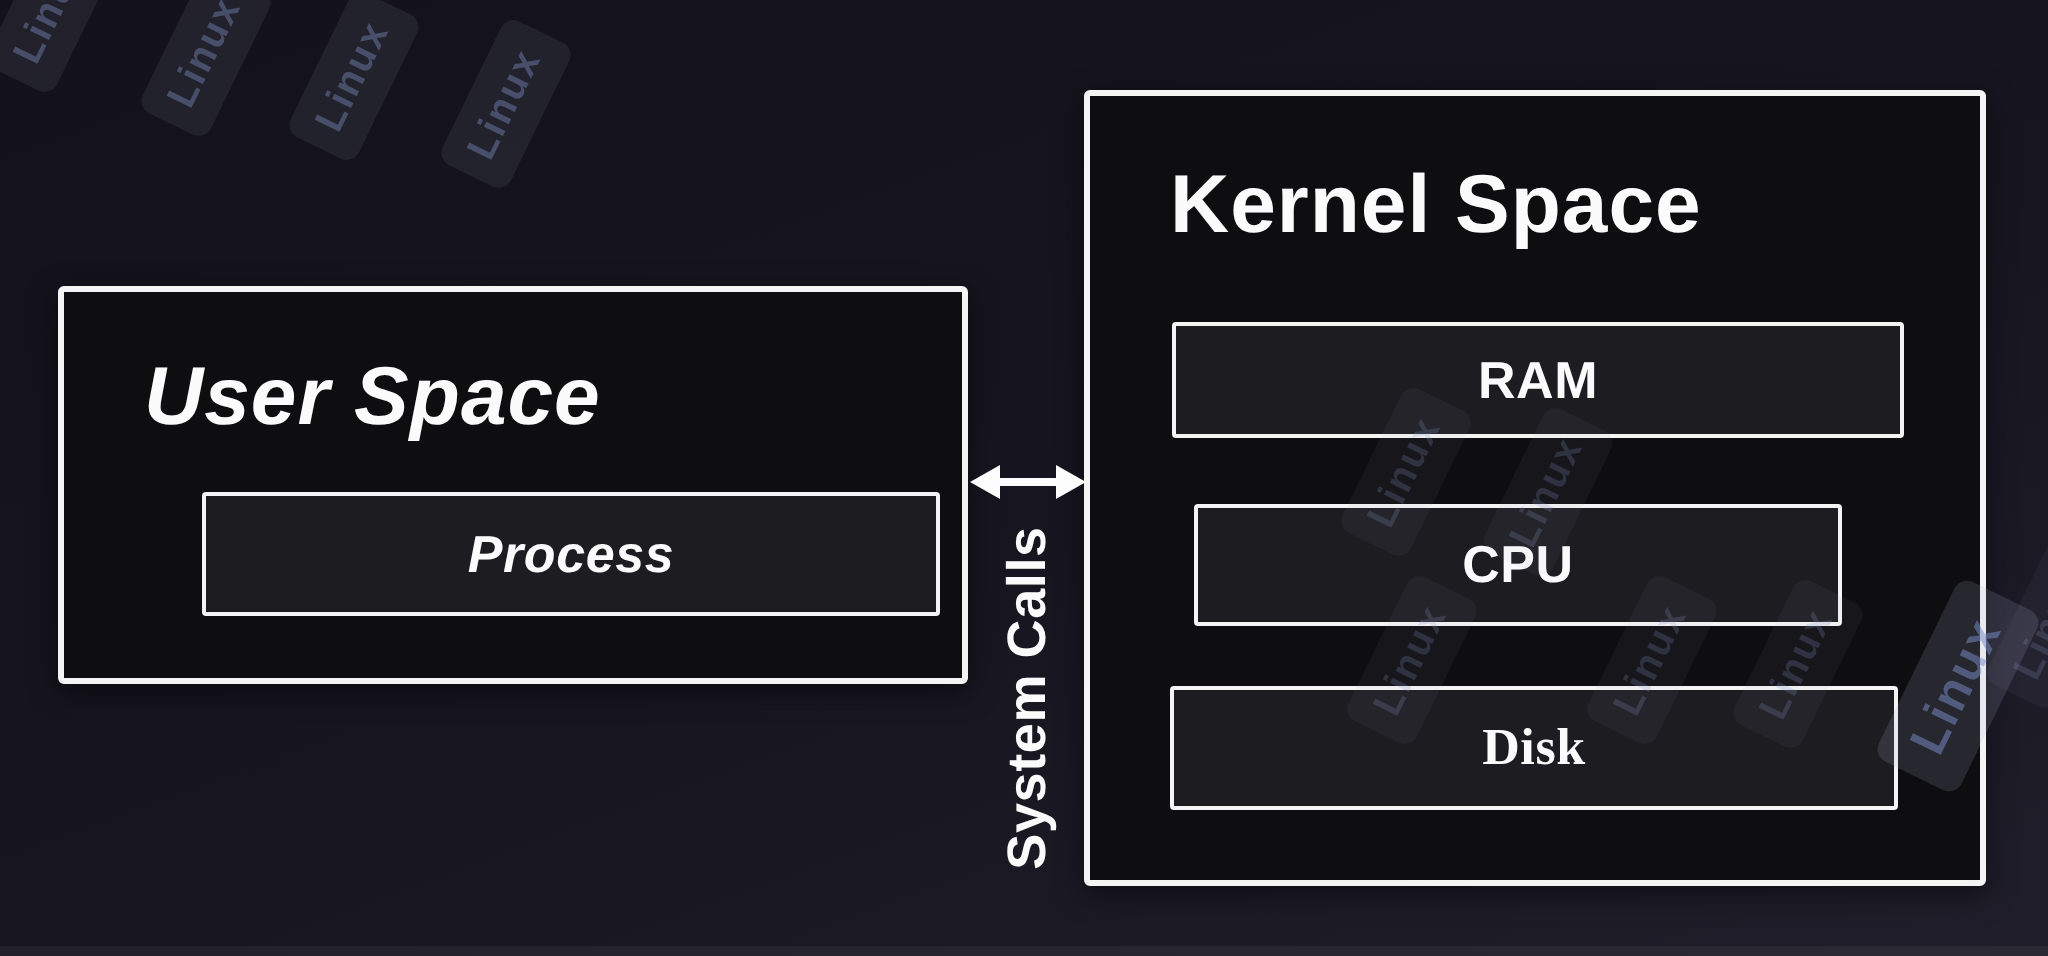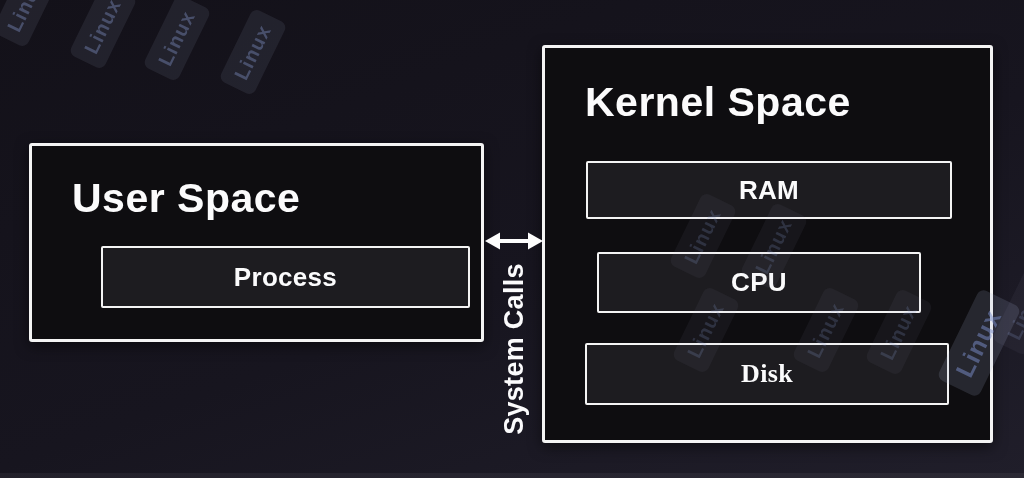--- a/index.html
+++ b/index.html
@@ -21,21 +21,21 @@
   
   .panel {
     position: absolute;
     box-sizing: border-box;
     background: var(--panel_fill, #0e0d10);
     border: 3px solid var(--border, #f4f4f4);
     border-radius: 3px;
     box-shadow: 0 4px 14px rgba(0,0,0,0.5);
     z-index: 2;
   }
-  .panel--user   { left: 29px;  top: 143px; width: 455px; height: 199px; }
+  .panel--user   { left: 29px;  top: 143px; width: 455px; height: 199px; font-style: italic; }
   .panel--kernel { left: 542px; top: 45px;  width: 451px; height: 398px; }
 
   .panel-title {
     position: absolute;
     left: 40px;
     color: var(--text, #fbfbfc);
     font-weight: 700;
     font-size: 41px;
     line-height: 1;
     letter-spacing: 0.5px;

